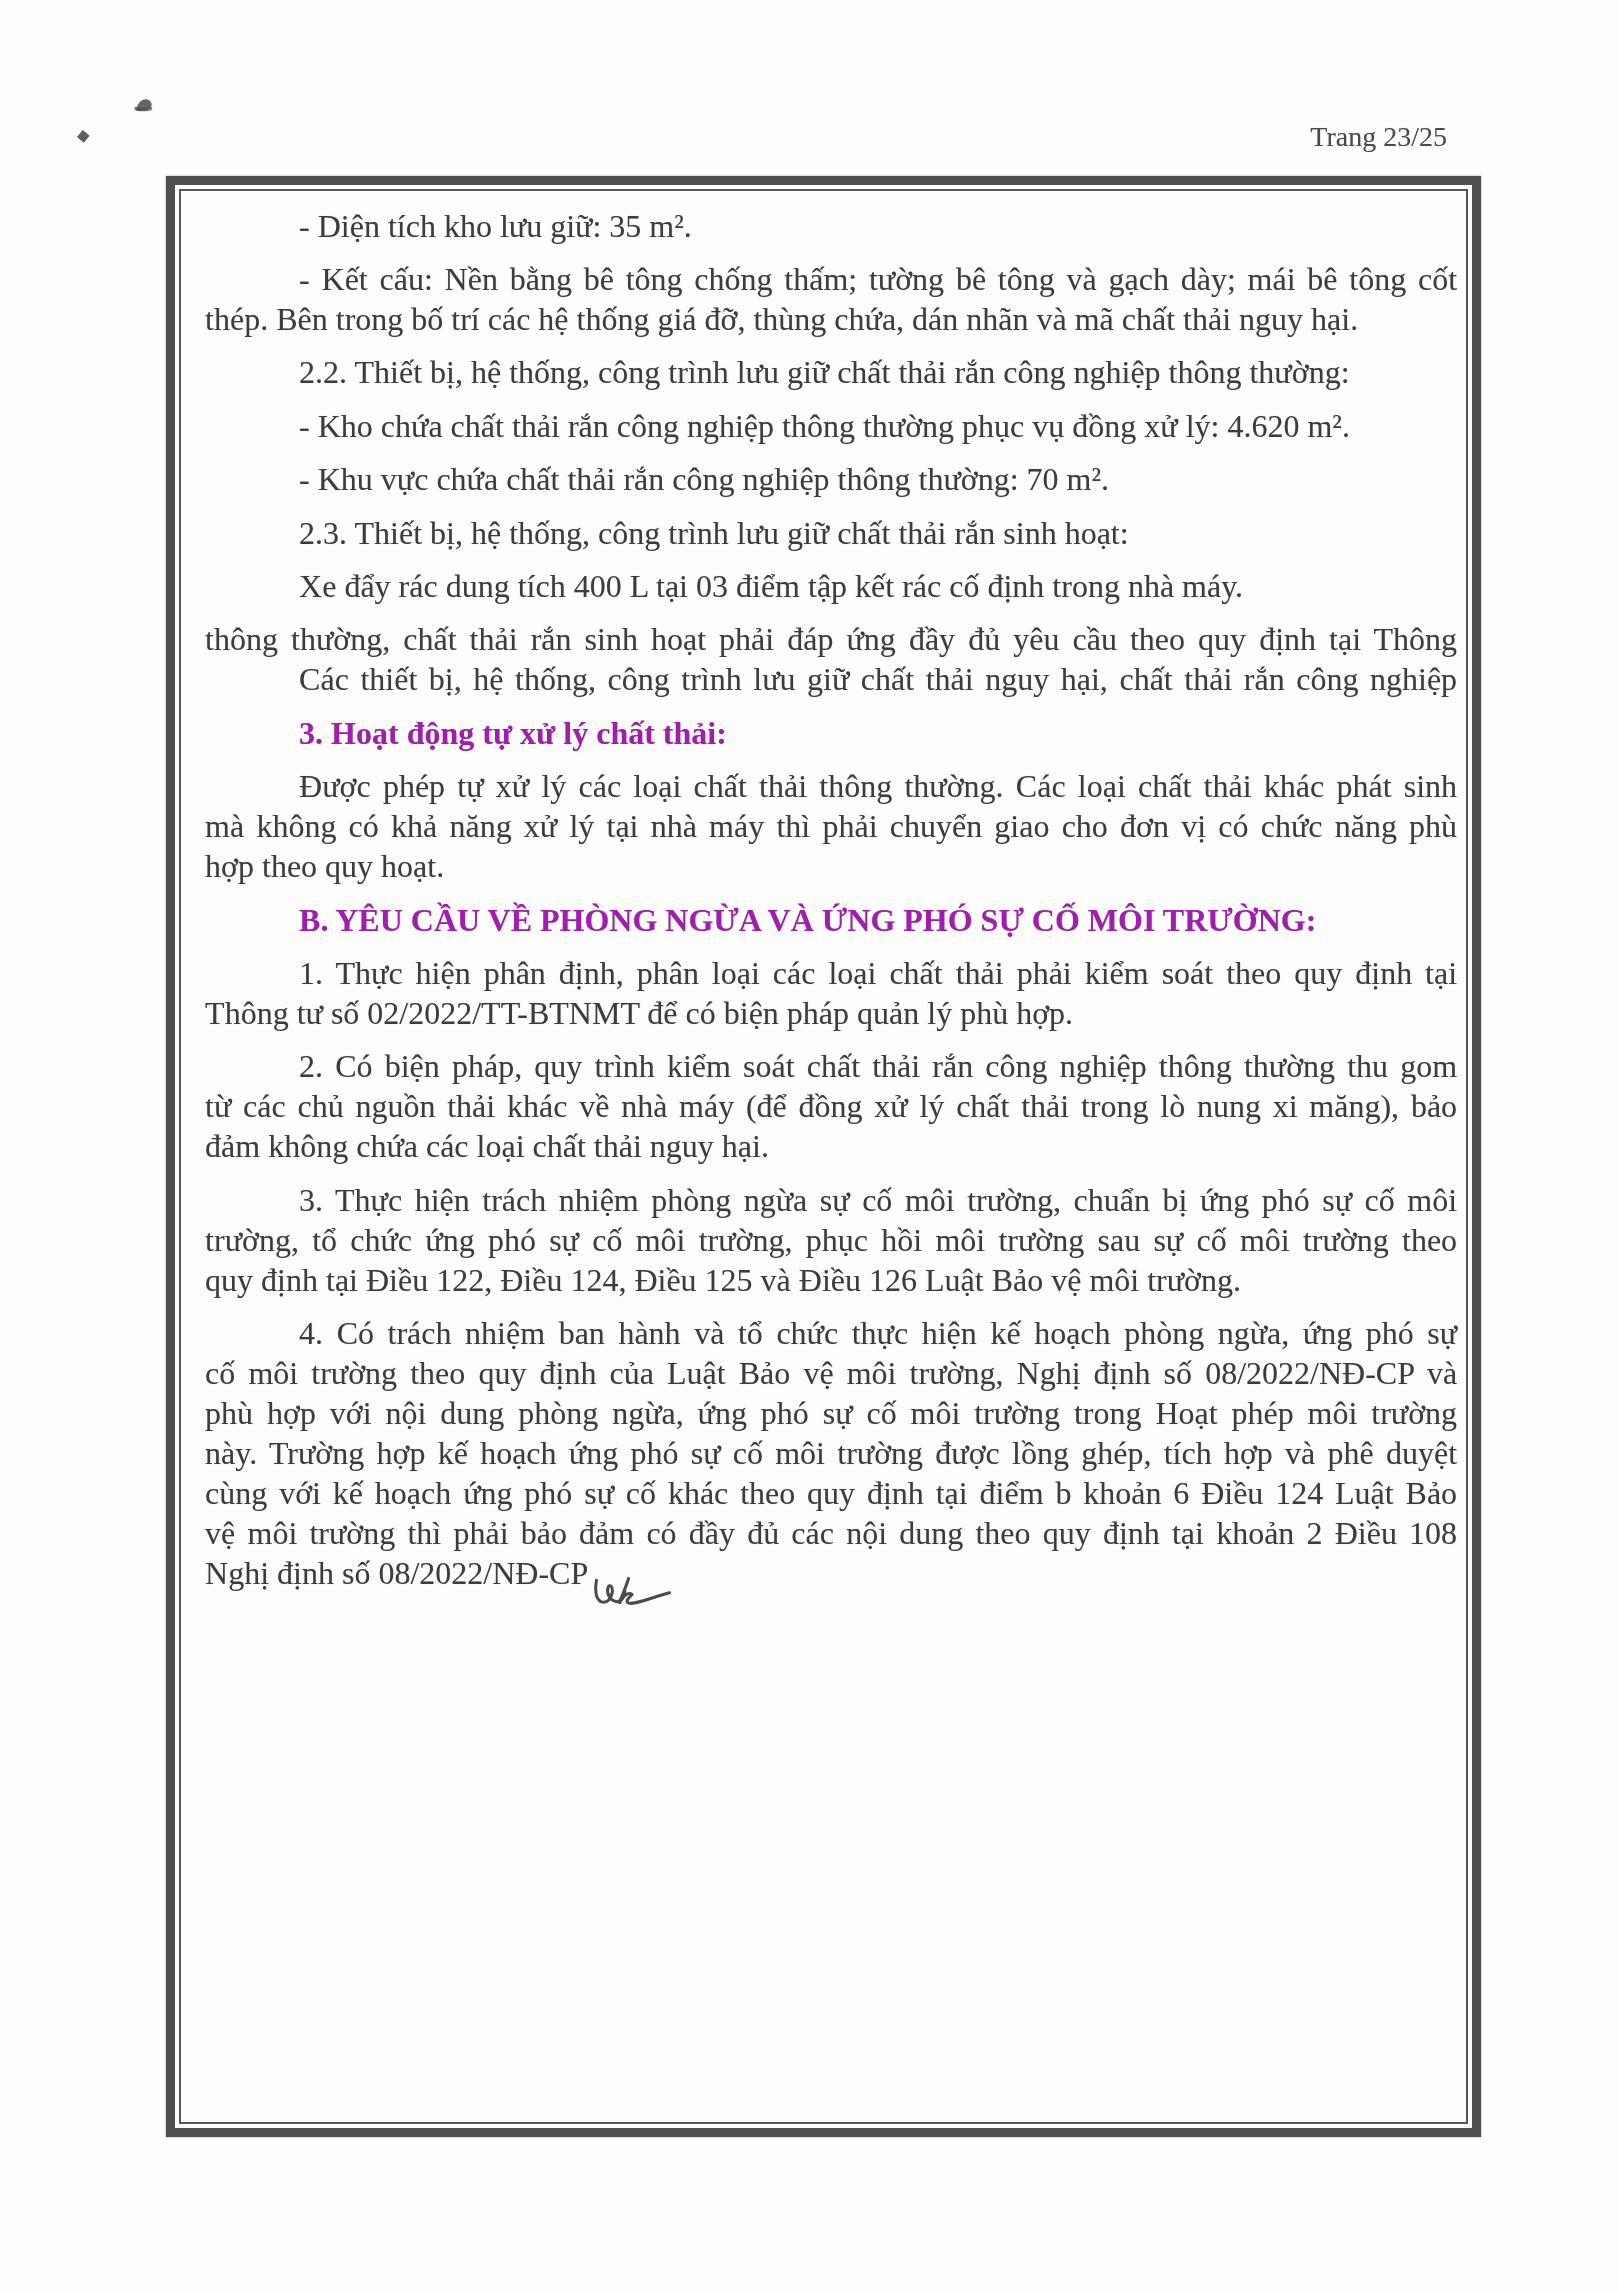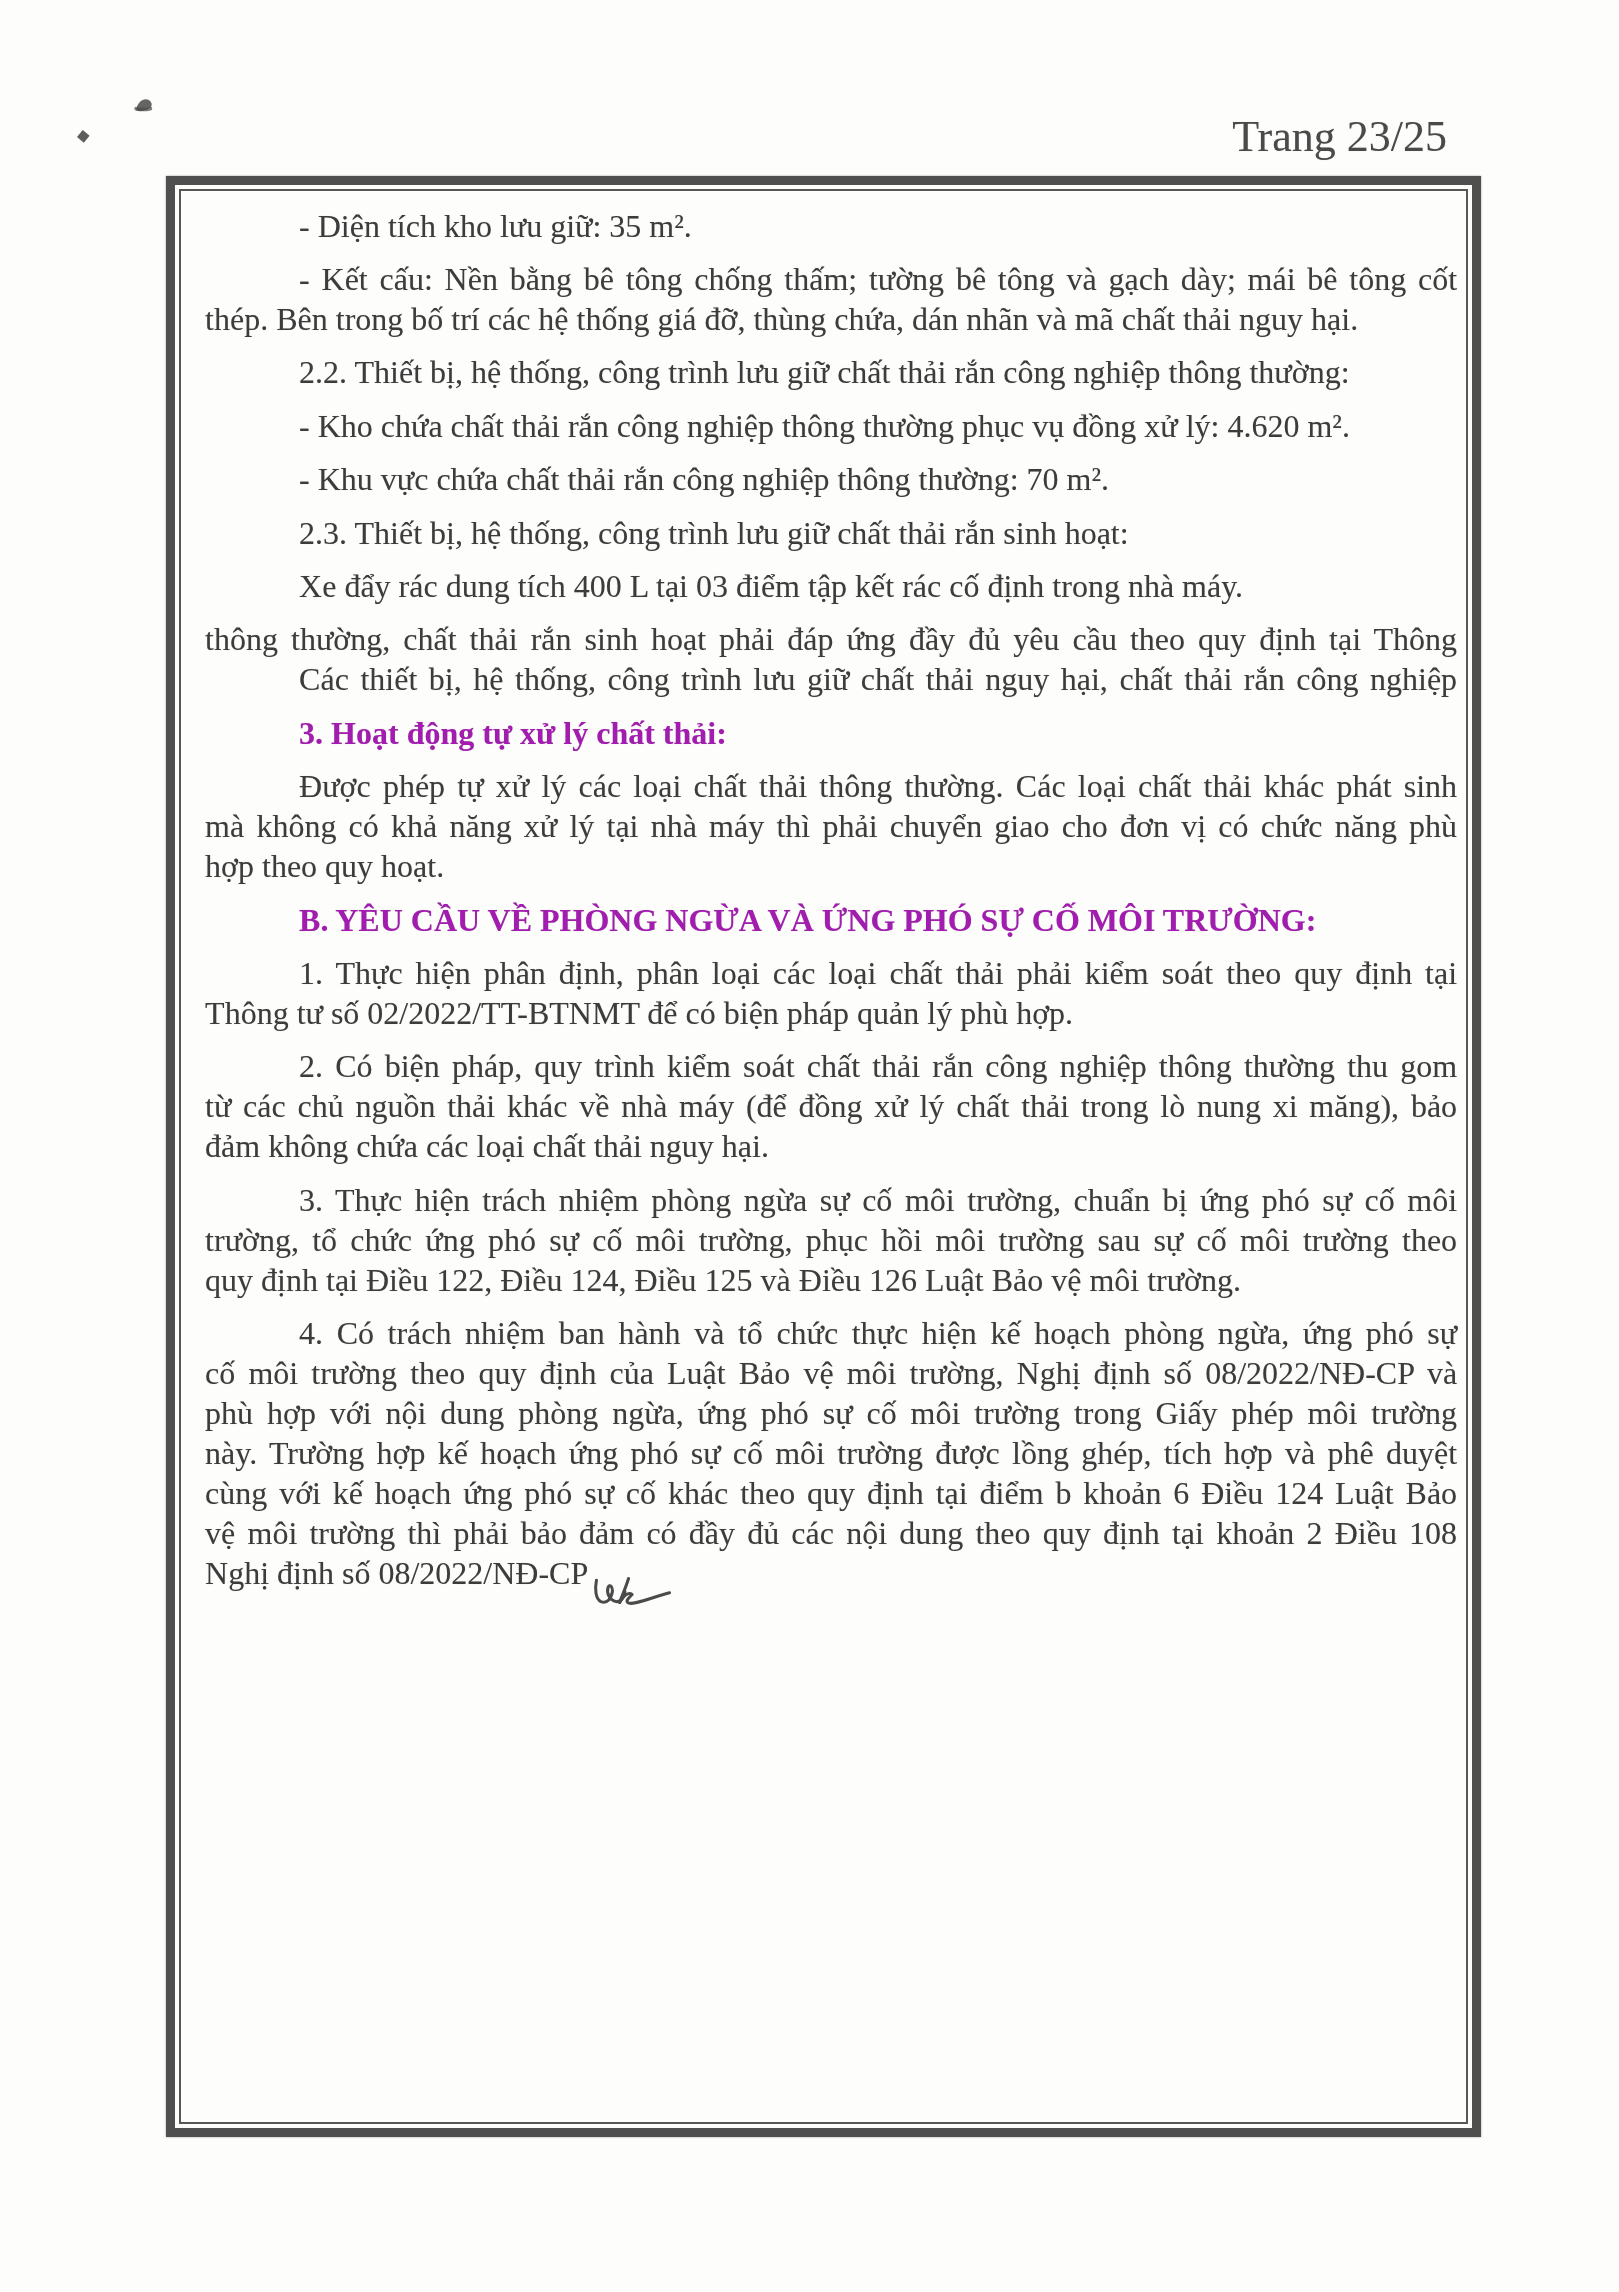--- a/index.html
+++ b/index.html
@@ -8,21 +8,21 @@
     background:#fdfdfc;
     position:relative;
     overflow:hidden;
     font-family:"Liberation Serif","DejaVu Serif",serif;
     color:#3c3c3c;
   }
   .page-number{
     position:absolute;
     top:119px;
     right:172px;
-    font-size:44px;
+    font-size:28px;
     line-height:36px;
     color:#4a4a4a;
     text-shadow:0 0 0.9px rgba(70,70,70,.25);
   }
   .frame{
     position:absolute;
     left:166px;top:176px;
     width:1315px;height:1961px;
     box-sizing:border-box;
     border:9px solid #4f4f4f;
@@ -124,21 +124,21 @@
           <div class="line last">đảm không chứa các loại chất thải nguy hại.</div>
         </div>
         <div class="para">
           <div class="line first">3. Thực hiện trách nhiệm phòng ngừa sự cố môi trường, chuẩn bị ứng phó sự cố môi</div>
           <div class="line">trường, tổ chức ứng phó sự cố môi trường, phục hồi môi trường sau sự cố môi trường theo</div>
           <div class="line last">quy định tại Điều 122, Điều 124, Điều 125 và Điều 126 Luật Bảo vệ môi trường.</div>
         </div>
         <div class="para">
           <div class="line first">4. Có trách nhiệm ban hành và tổ chức thực hiện kế hoạch phòng ngừa, ứng phó sự</div>
           <div class="line">cố môi trường theo quy định của Luật Bảo vệ môi trường, Nghị định số 08/2022/NĐ-CP và</div>
-          <div class="line">phù hợp với nội dung phòng ngừa, ứng phó sự cố môi trường trong Giấy phép môi trường</div>
+          <div class="line">phù hợp với nội dung phòng ngừa, ứng phó sự cố môi trường trong Hoạt phép môi trường</div>
           <div class="line">này. Trường hợp kế hoạch ứng phó sự cố môi trường được lồng ghép, tích hợp và phê duyệt</div>
           <div class="line">cùng với kế hoạch ứng phó sự cố khác theo quy định tại điểm b khoản 6 Điều 124 Luật Bảo</div>
           <div class="line">vệ môi trường thì phải bảo đảm có đầy đủ các nội dung theo quy định tại khoản 2 Điều 108</div>
           <div class="line last">Nghị định số 08/2022/NĐ-CP<svg class="sig" width="82" height="43" viewBox="0 0 92 48">
     <g fill="none" stroke="#4b4b4b" stroke-width="3.4" stroke-linecap="round" stroke-linejoin="round">
       <path d="M5,8 C3,18 4,29 10,32 C17,35 22,28 23,20 C23,15 20,12 18,16 C16,23 20,31 28,32 C33,32 36,27 37,21"></path>
       <path d="M41,6 C38,16 33,27 31,33"></path>
       <path d="M31,33 C35,25 41,21 45,24 C41,28 38,31 40,33 C44,37 62,29 87,22"></path>
     </g>
   </svg></div>

